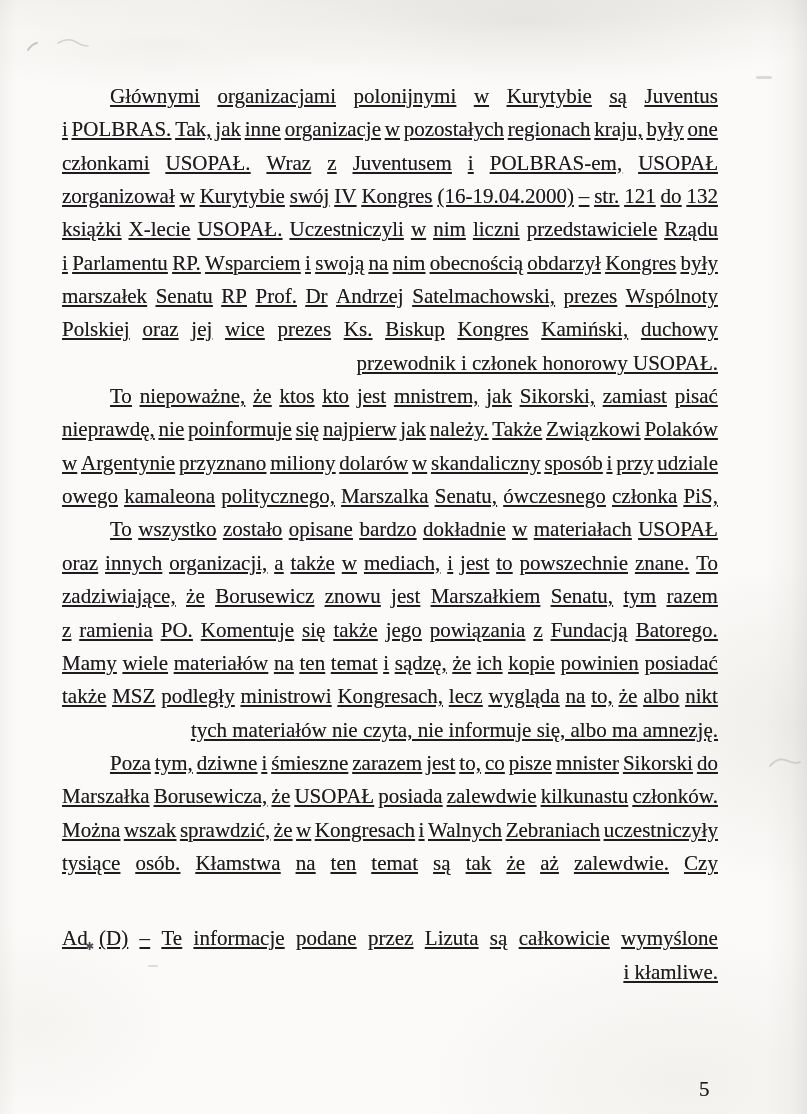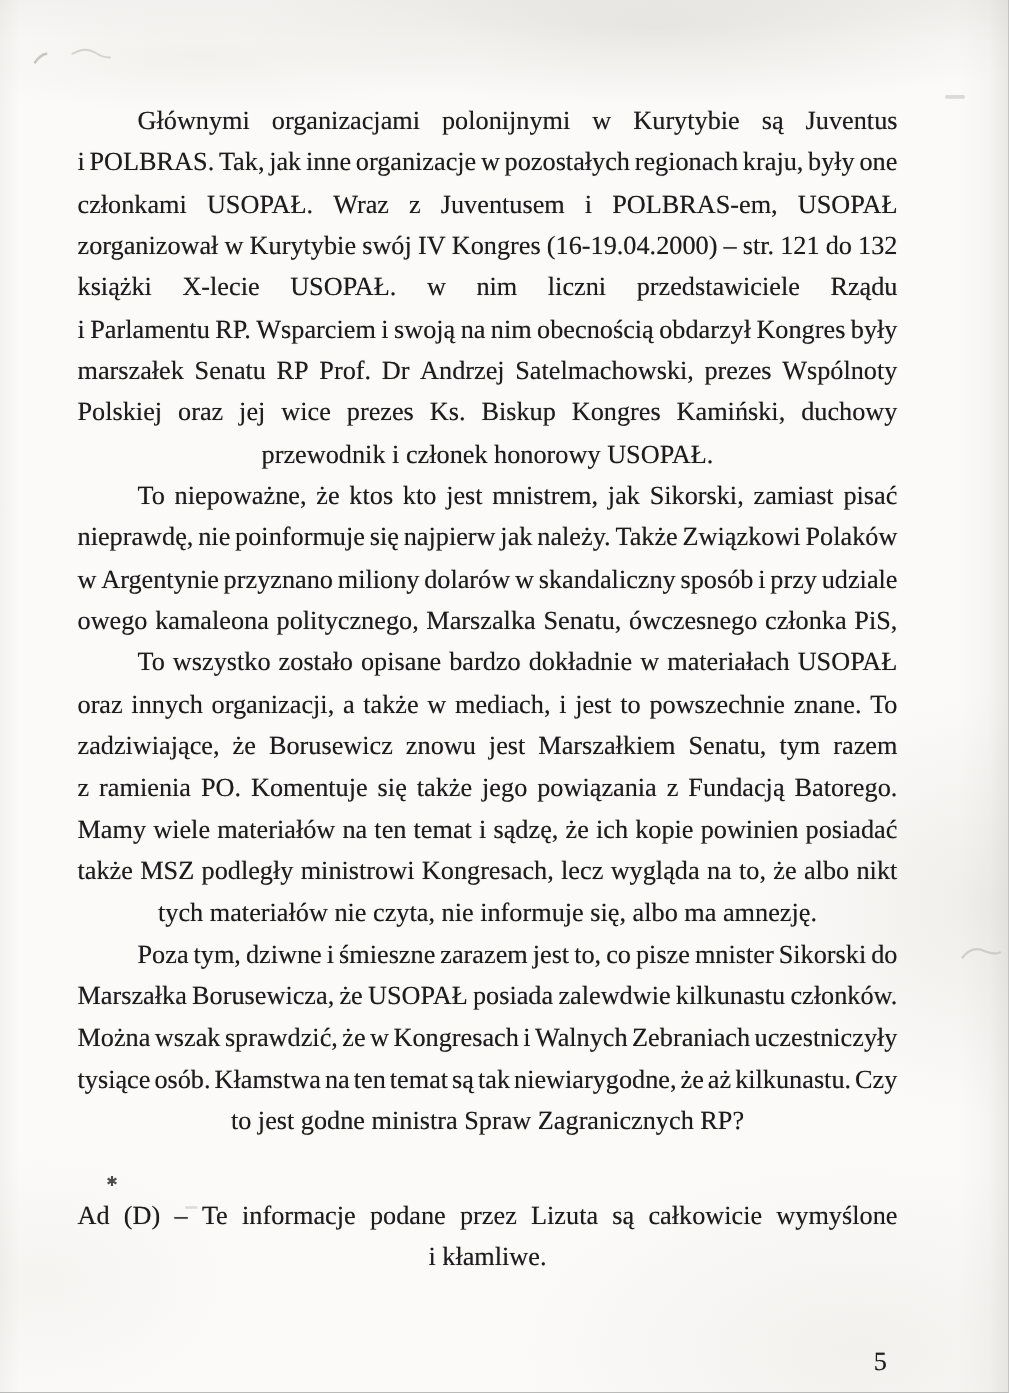--- a/index.html
+++ b/index.html
@@ -24,25 +24,25 @@
   }
   .text-block {
     position: absolute;
     left: 62px;
     top: 80px;
     width: 656px;
     font-size: 21px;
     line-height: 33.34px;
     text-shadow: 0 0 0.6px rgba(20,20,25,.55);
   }
-  .paragraph { margin: 0; }
+  .paragraph { margin: 0; text-decoration: underline; }
   .paragraph.gap-before { margin-top: 42px; }
   .line { display: flex; justify-content: space-between; }
   .line.indent { padding-left: 48px; }
-  .line.last { display: block; text-align: center; }
+  .line.last { display: block; text-align: right; }
   .line span { white-space: nowrap; }
   .page-number {
     position: absolute;
     left: 699px;
     top: 1073px;
     font-size: 21px;
     line-height: 33.34px;
     text-shadow: 0 0 0.6px rgba(20,20,25,.5);
   }
   .pencil-mark-topleft { position: absolute; left: 24px; top: 34px; }
@@ -121,20 +121,21 @@
           <span>–</span>
           <span>str.</span>
           <span>121</span>
           <span>do</span>
           <span>132</span>
         </div>
         <div class="line">
           <span>książki</span>
           <span>X-lecie</span>
           <span>USOPAŁ.</span>
+          <span>Uczestniczyli</span>
           <span>w</span>
           <span>nim</span>
           <span>liczni</span>
           <span>przedstawiciele</span>
           <span>Rządu</span>
         </div>
         <div class="line">
           <span>i</span>
           <span>Parlamentu</span>
           <span>RP.</span>
@@ -345,27 +346,25 @@
         </div>
         <div class="line">
           <span>tysiące</span>
           <span>osób.</span>
           <span>Kłamstwa</span>
           <span>na</span>
           <span>ten</span>
           <span>temat</span>
           <span>są</span>
           <span>tak</span>
-          <span>niewiarygodne,</span>
           <span>że</span>
           <span>aż</span>
-          <span>kilkunastu.</span>
+          <span>zalewdwie.</span>
           <span>Czy</span>
         </div>
-        <div class="line last">to jest godne ministra Spraw Zagranicznych RP?</div>
       </div>
       <div class="paragraph gap-before">
         <div class="line">
           <span>Ad</span>
           <span>(D)</span>
           <span>–</span>
           <span>Te</span>
           <span>informacje</span>
           <span>podane</span>
           <span>przez</span>

